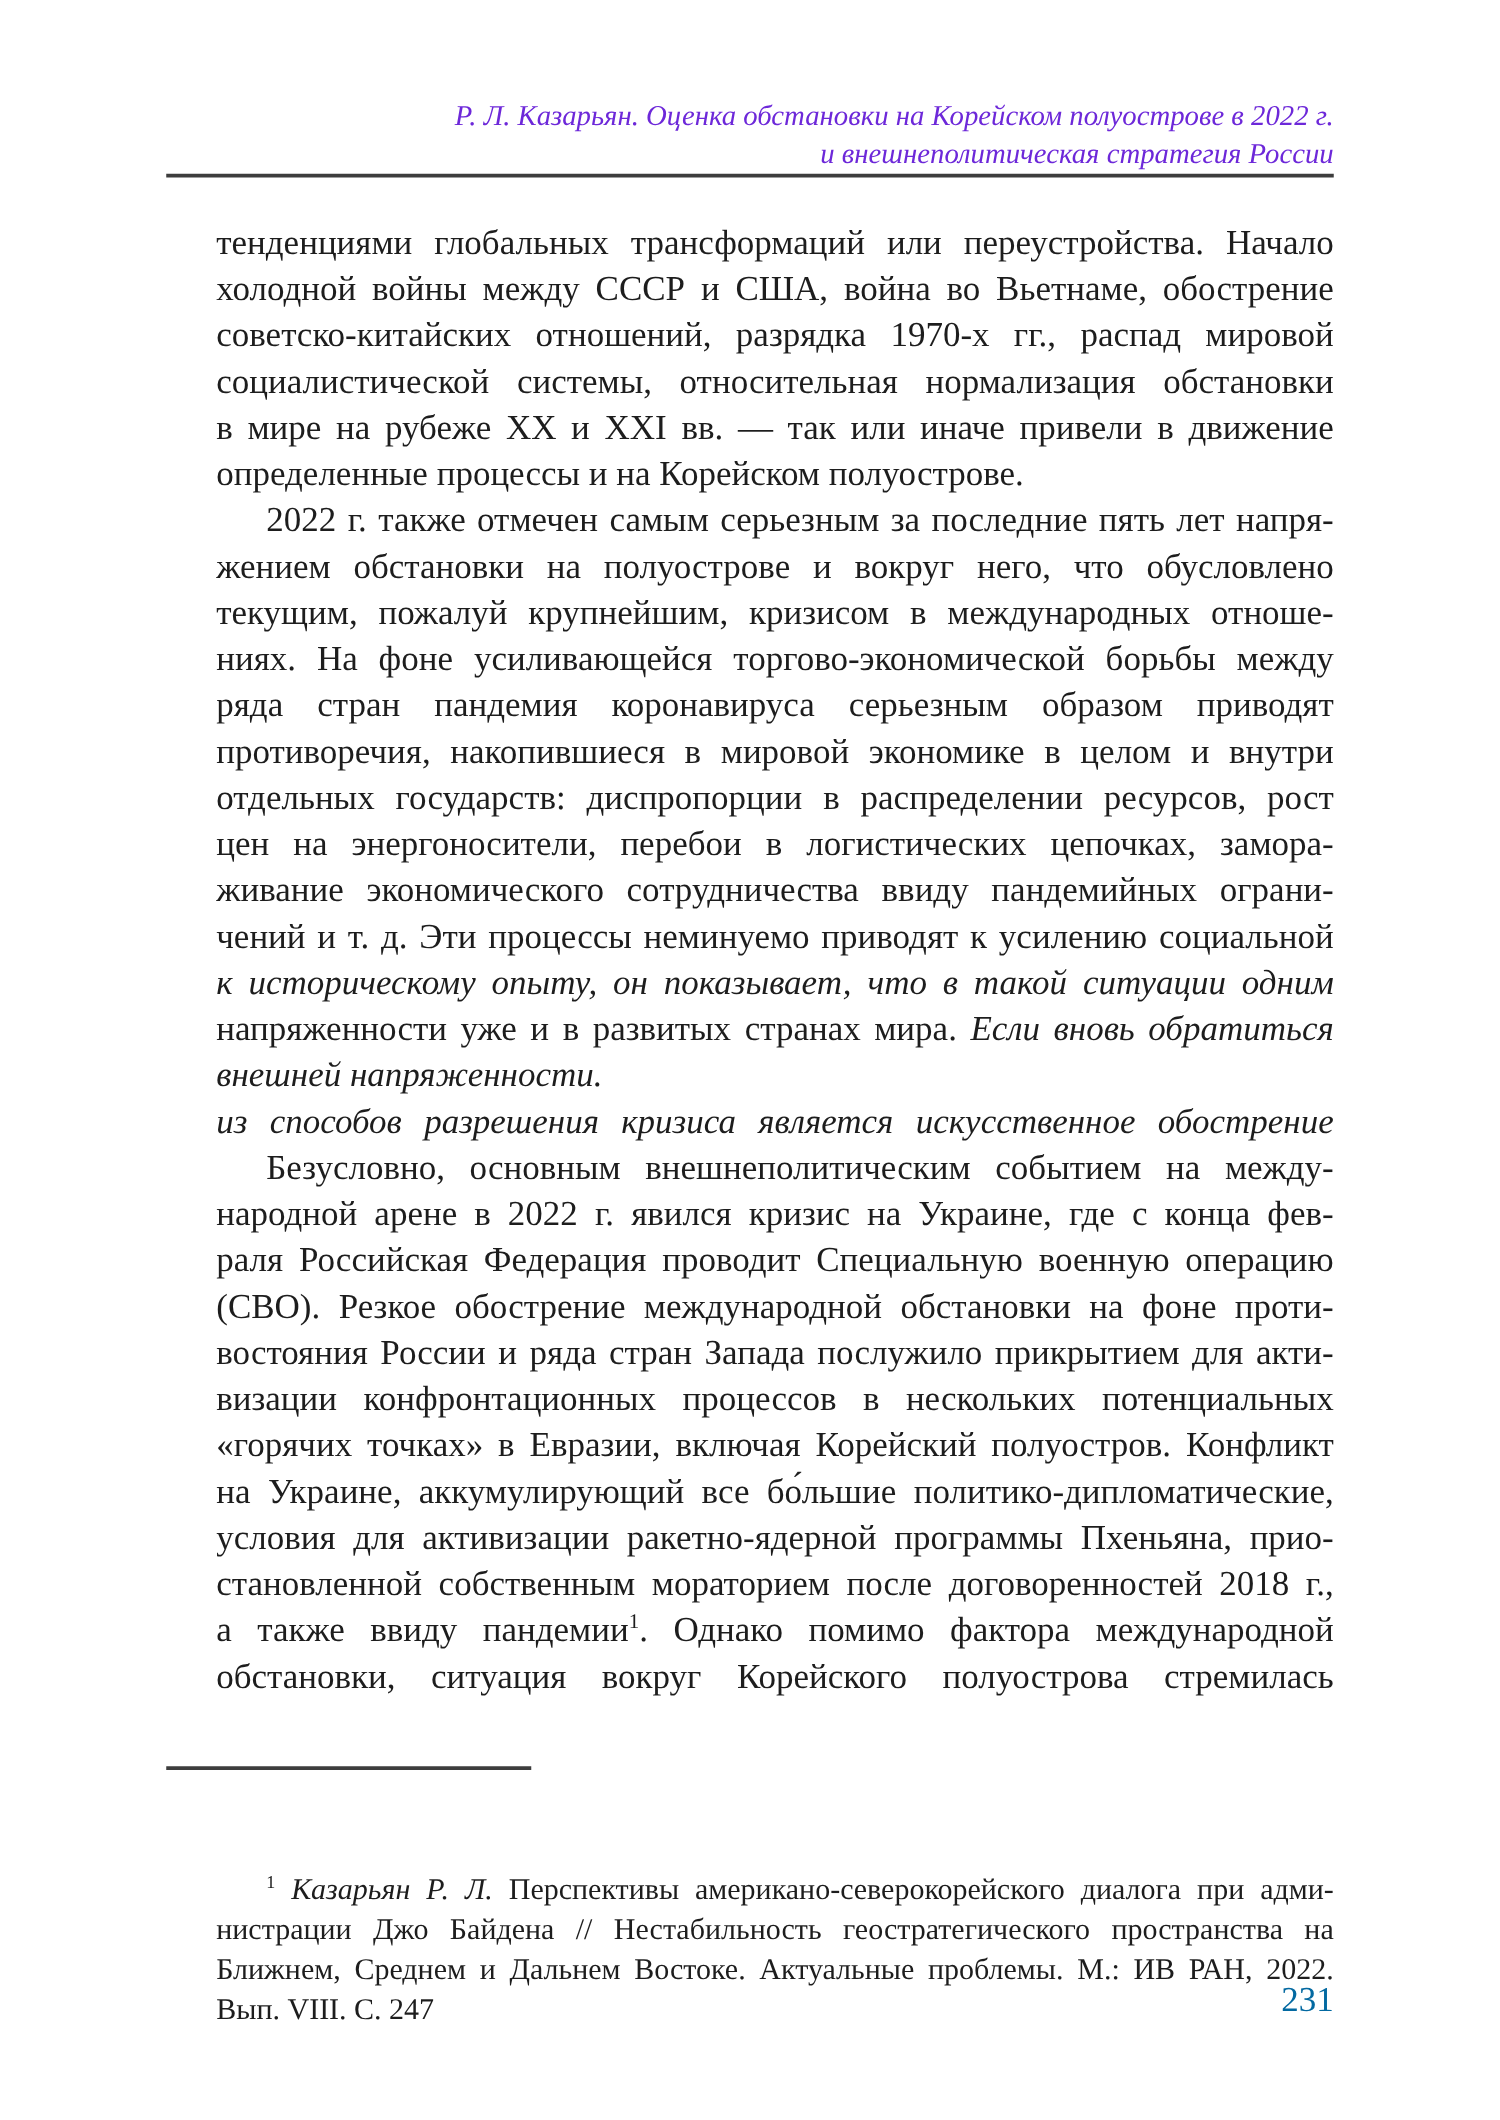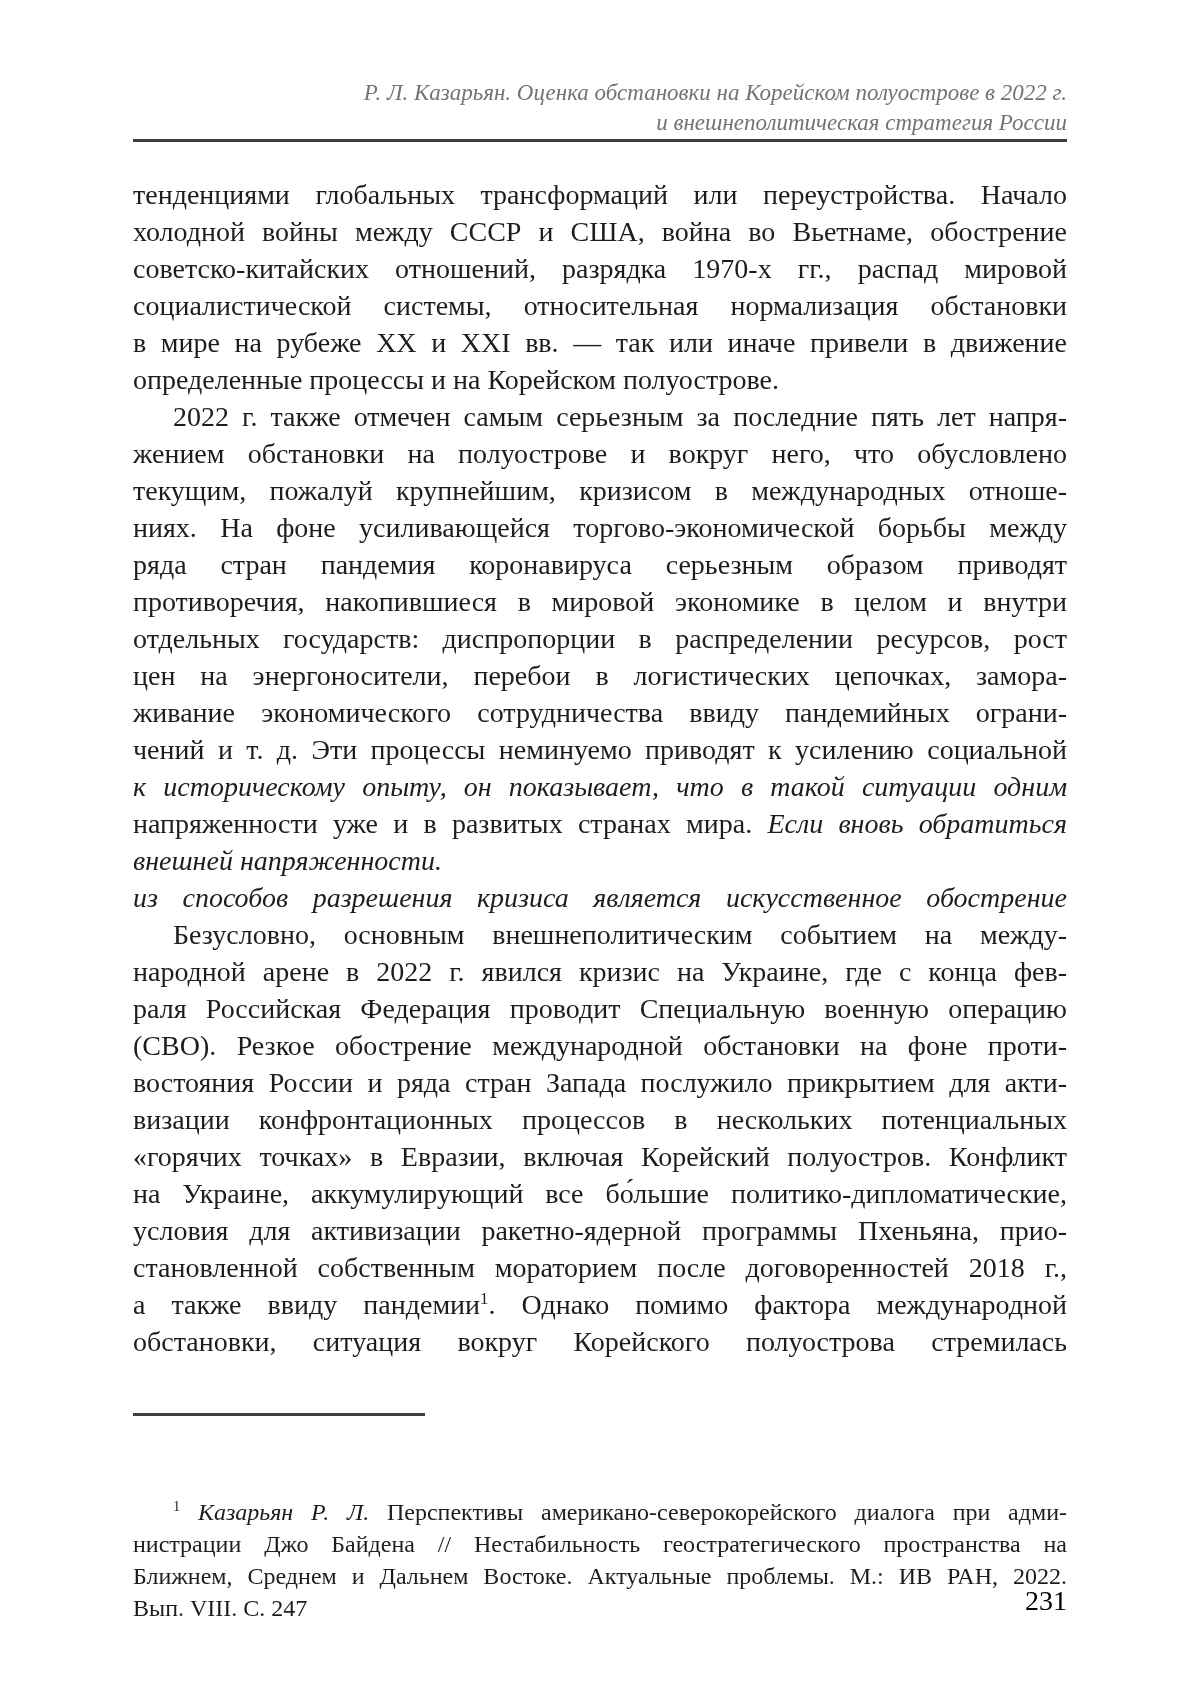--- a/index.html
+++ b/index.html
@@ -17,21 +17,21 @@
   
   .header {
     position: absolute;
     top: 78px;
     left: 133px;
     width: 934px;
     text-align: right;
     font-style: italic;
     font-size: 23px;
     line-height: 30px;
-    color: #737373;
+    color: #6d28d9;
   }
   .header-rule {
     position: absolute;
     top: 139px;
     left: 133px;
     width: 934px;
     height: 3px;
     background: #3d3d3d;
   }
 
@@ -41,20 +41,21 @@
     top: 176px;
     left: 133px;
     width: 934px;
     font-size: 28px;
     line-height: 37px;
   }
   .line {
     text-align: justify;
     text-align-last: justify;
     white-space: normal;
+    margin-left: 40px;
   }
   .line.last { text-align-last: left; }
   .line.indent { text-indent: 40px; }
   .seg-n { font-style: normal; }
   .seg-i { font-style: italic; }
   .seg-sup {
     vertical-align: super;
     font-size: 0.6em;
     line-height: 0;
   }
@@ -78,21 +79,21 @@
   }
 
   
   .page-number {
     position: absolute;
     top: 1585px;
     left: 133px;
     width: 934px;
     text-align: right;
     font-size: 28px;
-    color: #000000;
+    color: #0369a1;
   }
 </style>
 </head>
 <body>
 
 <div class="page">
 
   <div class="header">
     <div class="header-line">Р. Л. Казарьян. Оценка обстановки на Корейском полуострове в 2022 г.</div>
     <div class="header-line">и внешнеполитическая стратегия России</div>

